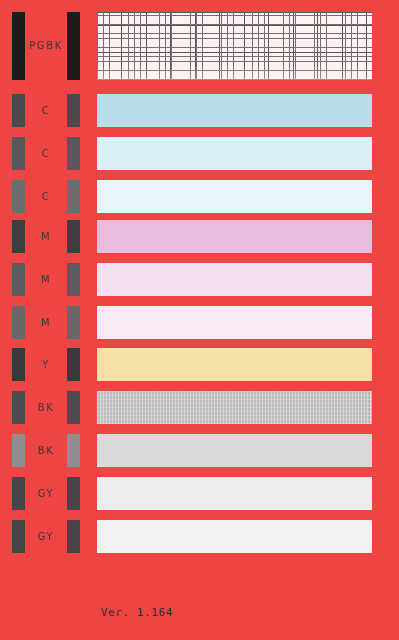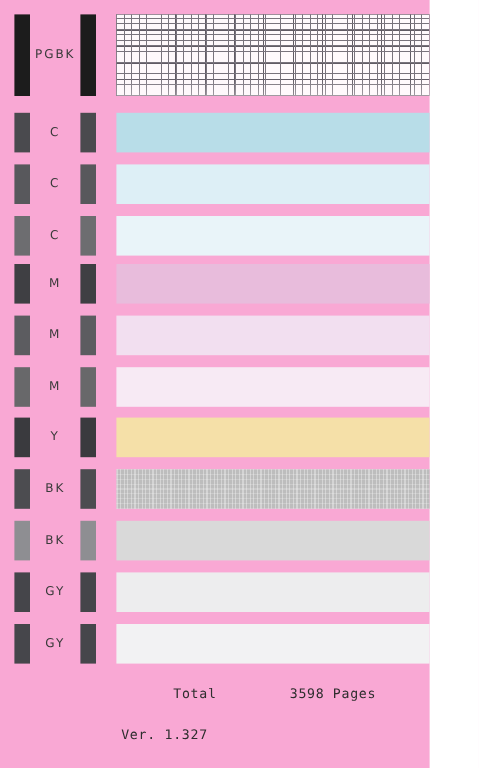--- a/index.html
+++ b/index.html
@@ -2,23 +2,23 @@
 <html><head>
 <meta charset="utf-8">
 <style>
   html, body {
     margin: 0;
     padding: 0;
     background: #ffffff;
   }
   #page {
     position: relative;
-    width: 358px;
+    width: 399px;
     height: 640px;
-    background: #f9a8d4;
+    background: #ef4444;
     overflow: hidden;
     font-family: "DejaVu Sans Mono", monospace;
   }
 
   
   .row {
     position: absolute;
     left: 0;
     width: 399px;
   }
@@ -184,21 +184,18 @@
       <div class="row" style="top: 520px; height: 33px;">
         <div class="mark mark-left" style="height: 33px; background: rgb(70, 70, 75);"></div>
         <div class="mark mark-right" style="height: 33px; background: rgb(70, 70, 75);"></div>
         <div class="row-label" style="line-height: 33px;">GY</div>
         <div class="band" style="height: 33px; background: rgb(242, 242, 243);"></div>
       </div>
     </div>
 
   <div class="stats">
     <span class="stats-row">
-      <span class="stats-label">Total</span><span class="stats-value">3598</span><span class="stats-unit">Pages</span>
-    </span>
-    <span class="stats-row">
       
     </span>
   </div>
 
-  <div class="version">Ver. 1.327</div>
+  <div class="version">Ver. 1.164</div>
 </div>
 
 </body></html>

